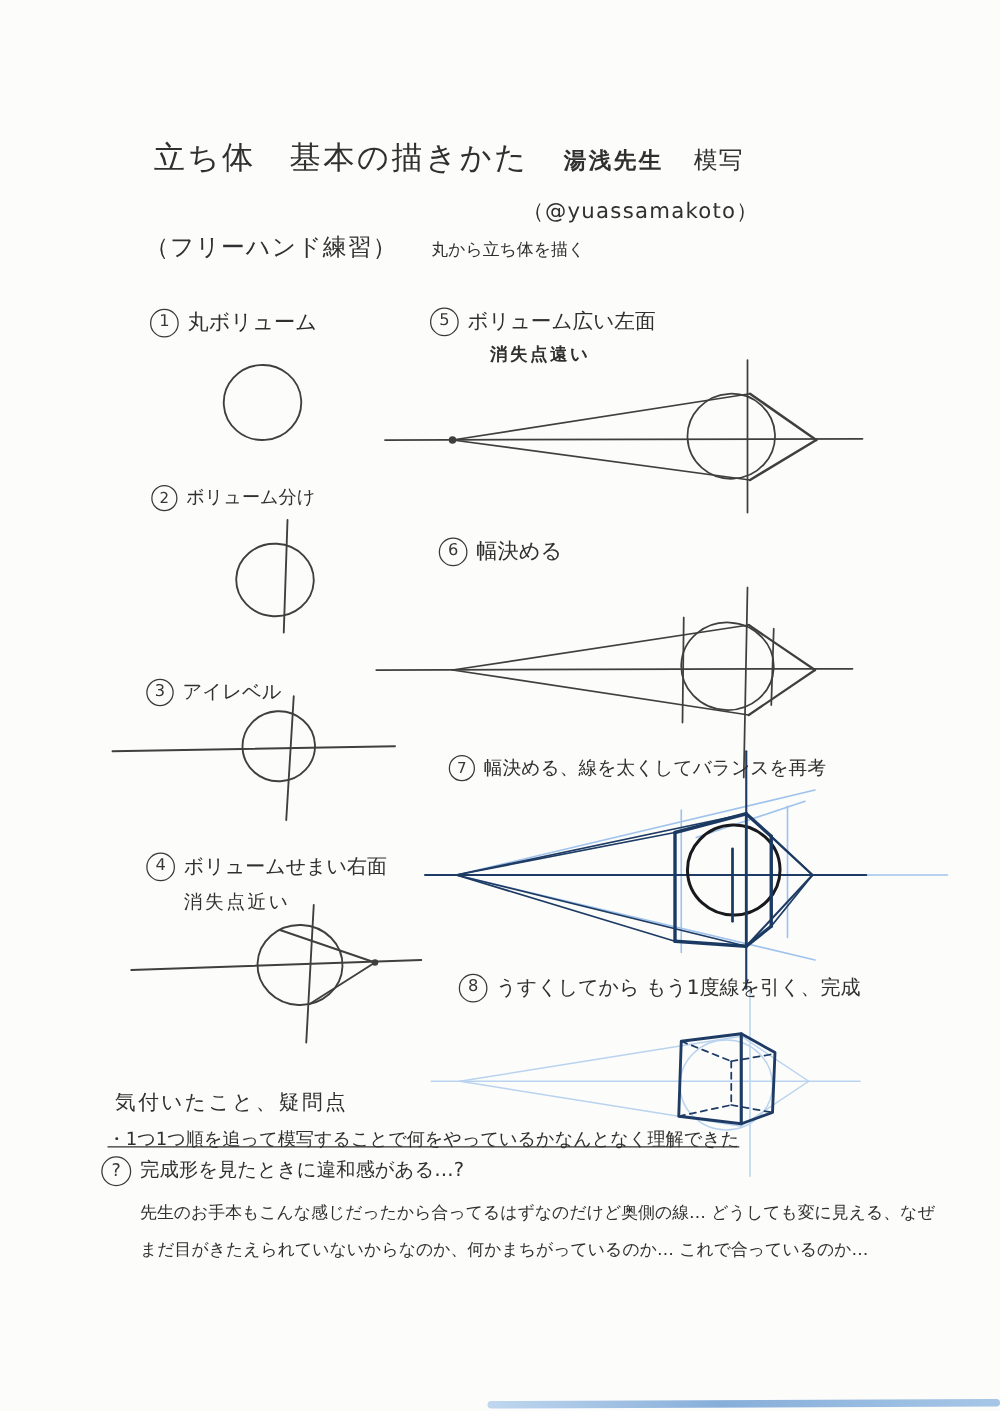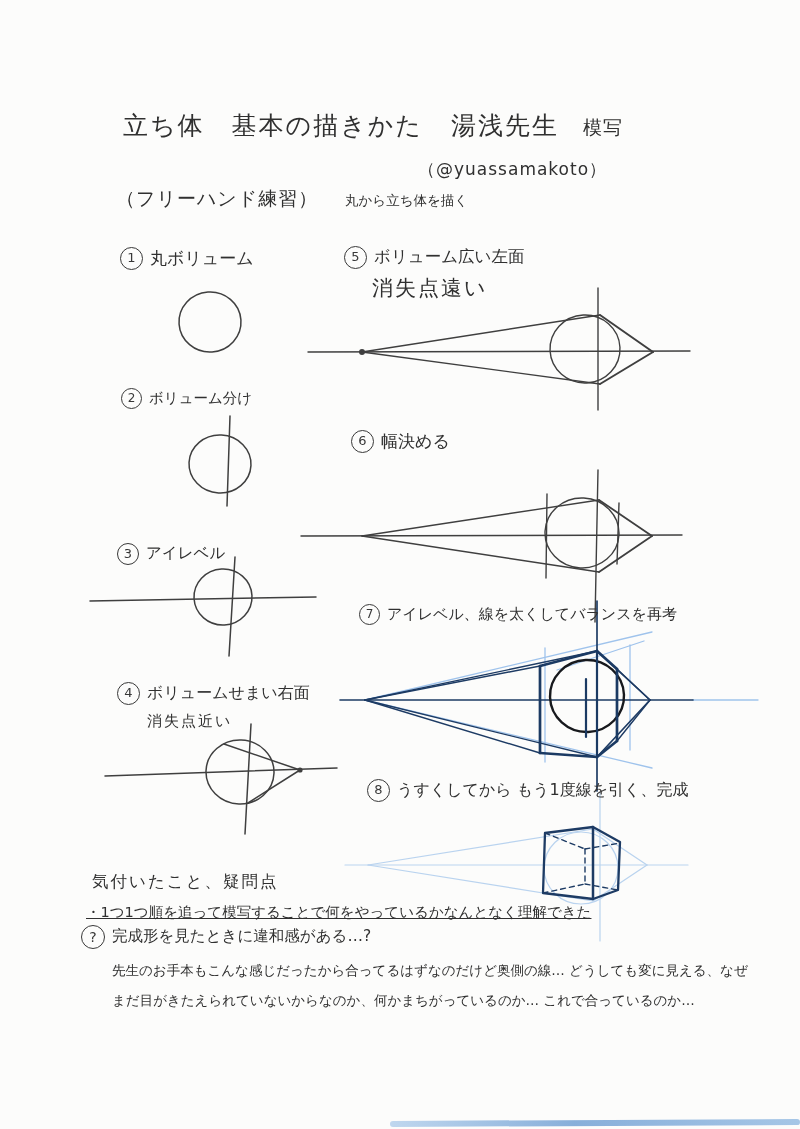--- a/index.html
+++ b/index.html
@@ -14,21 +14,21 @@
   }
   .lbl{position:absolute;white-space:nowrap;line-height:1.15;}
   .badge{
     display:inline-flex;align-items:center;justify-content:center;
     width:21px;height:21px;border:1.6px solid #383838;border-radius:50%;
     font-size:13px;margin-right:7px;flex:0 0 auto;color:#383838;
     vertical-align:middle;
   }
   .row{display:flex;align-items:center;}
   .title-main{font-size:25px;letter-spacing:2px;font-weight:normal;}
-  .title-author{font-size:25px;font-weight:normal;margin-left:28px;letter-spacing:2px;}
+  .title-author{font-size:18px;font-weight:bold;margin-left:28px;letter-spacing:2px;}
   .title-note{font-size:19px;margin-left:24px;letter-spacing:1px;}
   svg{position:absolute;left:0;top:0;}
   .bottom-bar{
     position:absolute;left:390px;top:1120px;width:410px;height:6px;
     background:linear-gradient(90deg,#b9d3ed,#7aa6d6 45%,#9cc0e4);
     border-radius:3px;transform:rotate(-0.25deg);opacity:.9;
   }
 </style>
 </head>
 <body>
@@ -165,30 +165,30 @@
   <div class="lbl row" style="left:117px;top:682px;font-size:16px;">
     <span class="badge">4</span>
     <span>ボリュームせまい右面</span>
   </div>
   <div class="lbl" style="left:147px;top:713px;font-size:15px;letter-spacing:2px;">消失点近い</div>
 
   <div class="lbl row" style="left:344px;top:246px;font-size:16.5px;">
     <span class="badge">5</span>
     <span>ボリューム広い左面</span>
   </div>
-  <div class="lbl" style="left:372px;top:276px;font-size:21px;letter-spacing:2px;">消失点遠い</div>
+  <div class="lbl" style="left:392px;top:276px;font-size:14px;letter-spacing:2px;font-weight:bold;">消失点遠い</div>
 
   <div class="lbl row" style="left:351px;top:430px;font-size:17px;">
     <span class="badge">6</span>
     <span>幅決める</span>
   </div>
 
   <div class="lbl row" style="left:359px;top:604px;font-size:15px;">
     <span class="badge" style="width:19px;height:19px;font-size:12px;">7</span>
-    <span>アイレベル、線を太くしてバランスを再考</span>
+    <span>幅決める、線を太くしてバランスを再考</span>
   </div>
 
   <div class="lbl row" style="left:367px;top:779px;font-size:16px;">
     <span class="badge">8</span>
     <span>うすくしてから もう1度線を引く、完成</span>
   </div>
 
   <div class="lbl" style="left:92px;top:873px;font-size:16.5px;letter-spacing:2px;">気付いたこと、疑問点</div>
   <div class="lbl" style="left:86px;top:904px;font-size:14.5px;text-decoration:underline;">・1つ1つ順を追って模写することで何をやっているかなんとなく理解できた</div>
 

